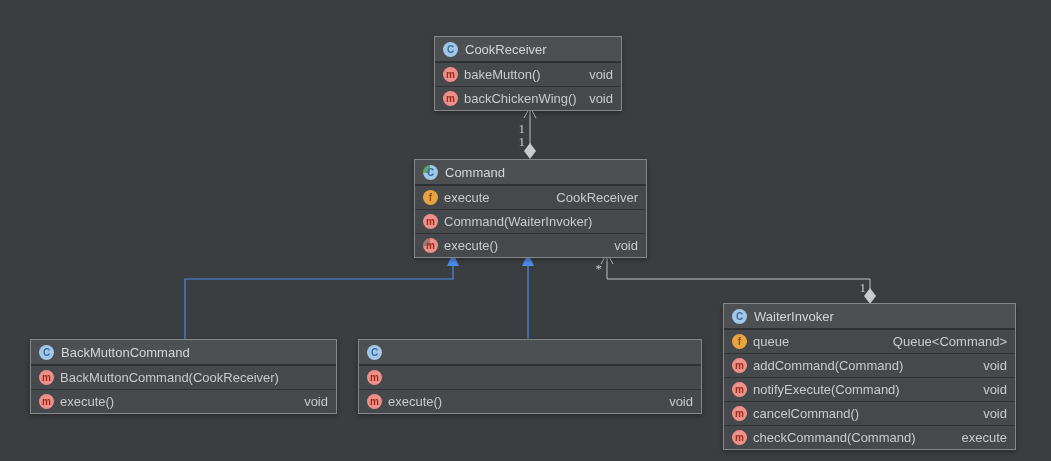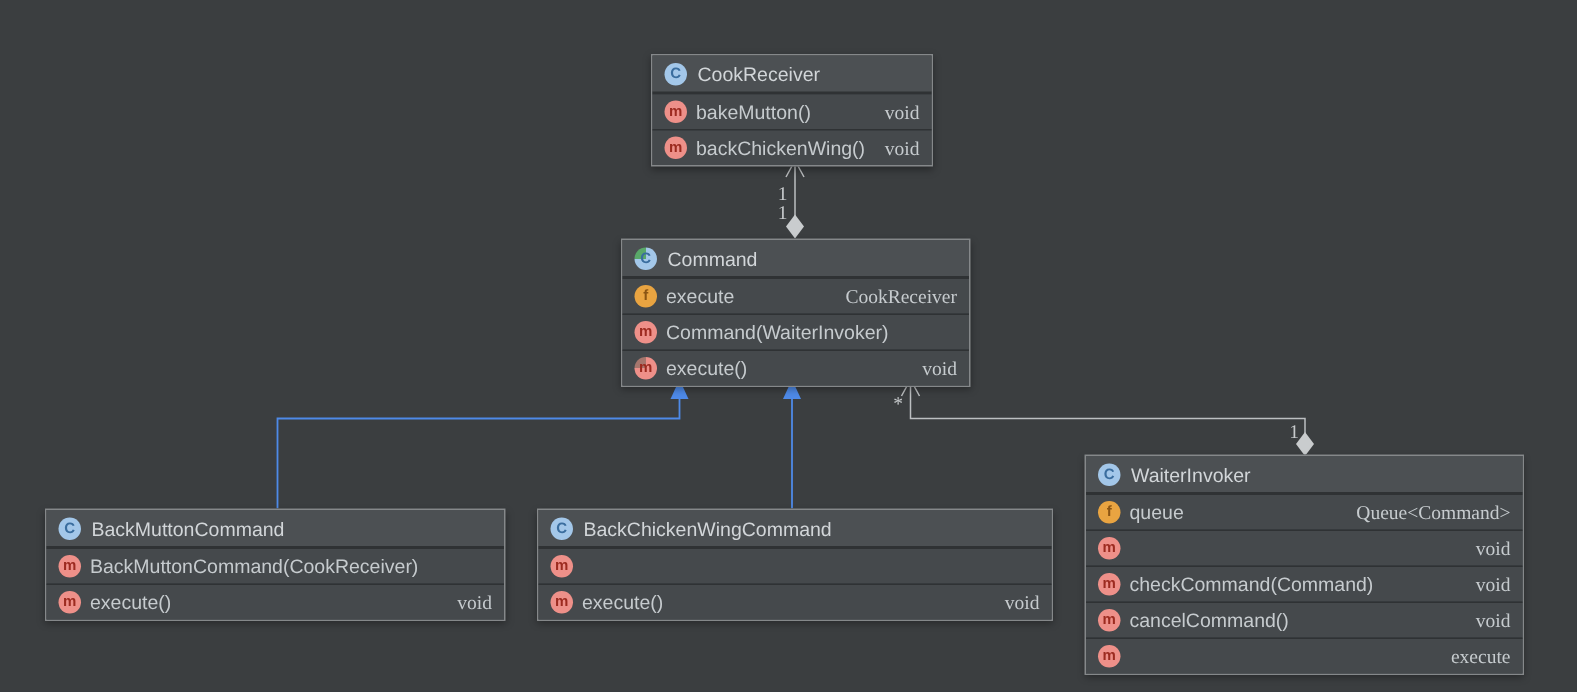--- a/index.html
+++ b/index.html
@@ -36,21 +36,21 @@
   .uml-row{
     display:flex;align-items:center;
     height:23px;
     padding:0 8px;
     background:#45494c;
     color:#c6cbce;
     font-size:13px;
   }
   .uml-row + .uml-row{border-top:1px solid #2f3234;}
   .member-label{margin-left:6px;white-space:nowrap;}
-  .member-type{margin-left:auto;padding-left:12px;white-space:nowrap;font-family:Liberation Serif, serif;}
+  .member-type{margin-left:auto;padding-left:12px;white-space:nowrap;}
   .uml-header .member-label{margin-left:7px;}
   .icon{
     width:15px;height:15px;
     border-radius:50%;
     flex-shrink:0;
     font-size:10px;font-weight:bold;
     line-height:15px;text-align:center;
   }
   .class-icon{background:#a3c7e9;color:#3a6d9e;}
   .abstract-class-icon{
@@ -150,21 +150,20 @@
     <div class="uml-row">
       <span class="icon method-icon">m</span>
       <span class="member-label">execute()</span>
       <span class="member-type">void</span>
     </div>
   </div>
 
   <div class="uml-class" style="left:358px;top:339px;width:344px;">
     <div class="uml-header">
       <span class="icon class-icon">C</span>
-      <span class="member-label">BackChickenWingCommand</span>
     </div>
     <div class="uml-row">
       <span class="icon method-icon">m</span>
       <span class="member-type"></span>
     </div>
     <div class="uml-row">
       <span class="icon method-icon">m</span>
       <span class="member-label">execute()</span>
       <span class="member-type">void</span>
     </div>
@@ -175,31 +174,33 @@
       <span class="icon class-icon">C</span>
       <span class="member-label">WaiterInvoker</span>
     </div>
     <div class="uml-row">
       <span class="icon field-icon">f</span>
       <span class="member-label">queue</span>
       <span class="member-type">Queue&lt;Command&gt;</span>
     </div>
     <div class="uml-row">
       <span class="icon method-icon">m</span>
+      <span class="member-label">addCommand(Command)</span>
+      <span class="member-type">void</span>
+    </div>
+    <div class="uml-row">
+      <span class="icon method-icon">m</span>
+      <span class="member-label">notifyExecute(Command)</span>
+      <span class="member-type">void</span>
+    </div>
+    <div class="uml-row">
+      <span class="icon method-icon">m</span>
+      <span class="member-label">cancelCommand()</span>
       <span class="member-type">void</span>
     </div>
     <div class="uml-row">
       <span class="icon method-icon">m</span>
       <span class="member-label">checkCommand(Command)</span>
-      <span class="member-type">void</span>
-    </div>
-    <div class="uml-row">
-      <span class="icon method-icon">m</span>
-      <span class="member-label">cancelCommand()</span>
-      <span class="member-type">void</span>
-    </div>
-    <div class="uml-row">
-      <span class="icon method-icon">m</span>
       <span class="member-type">execute</span>
     </div>
   </div>
 
 </div>
 
 </body></html>

